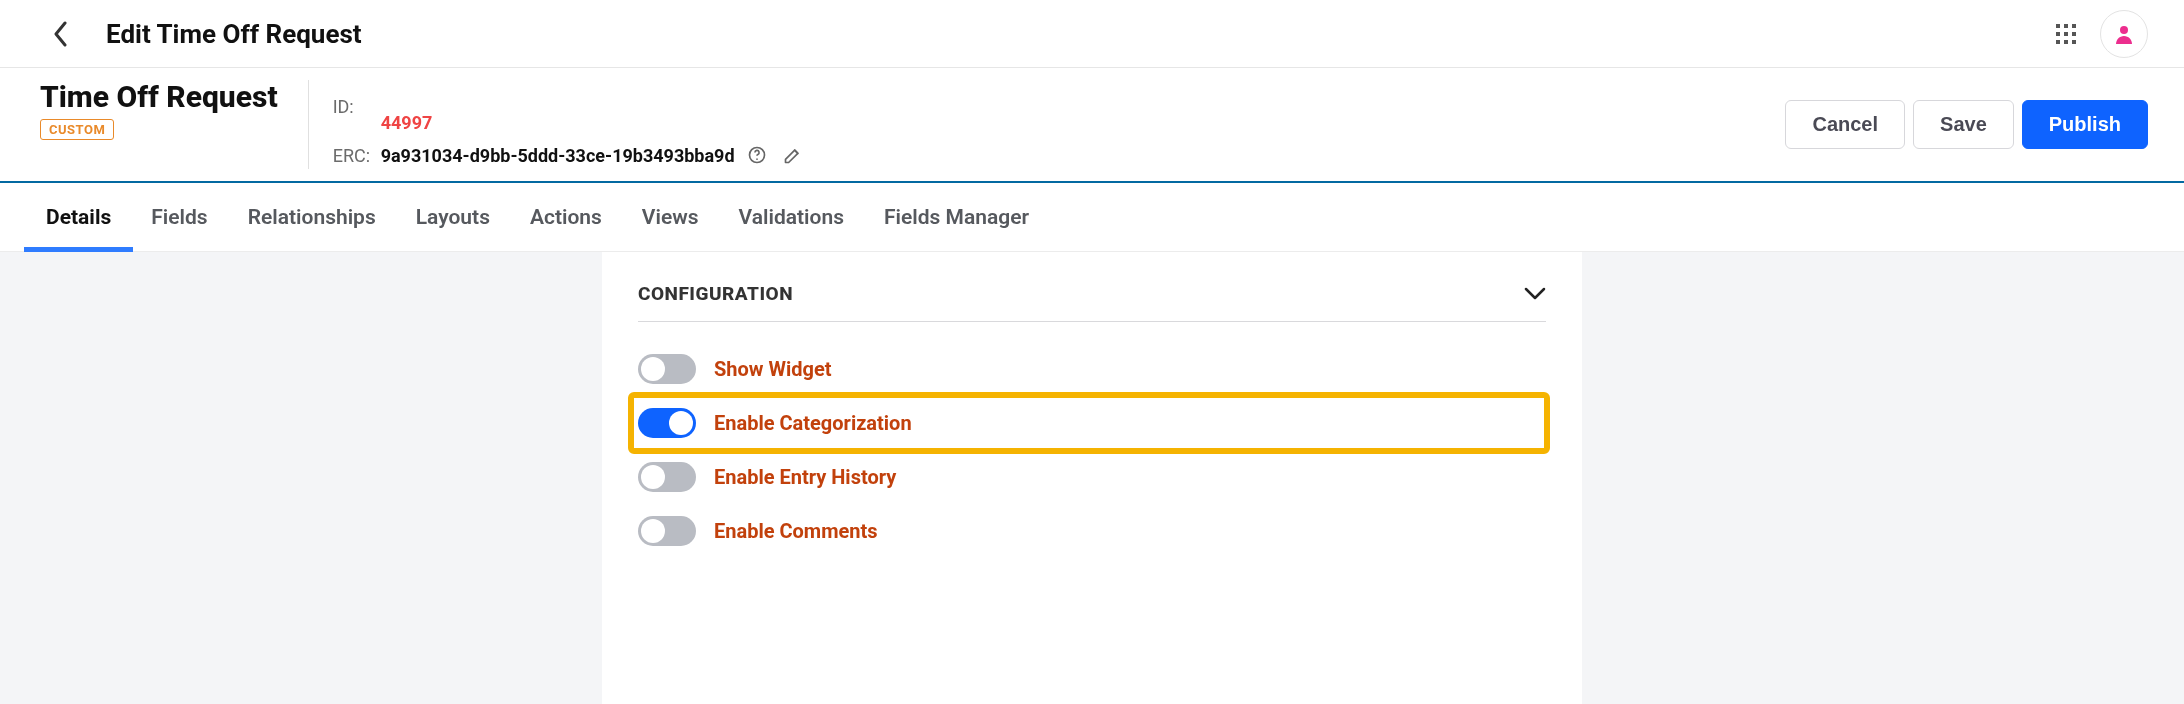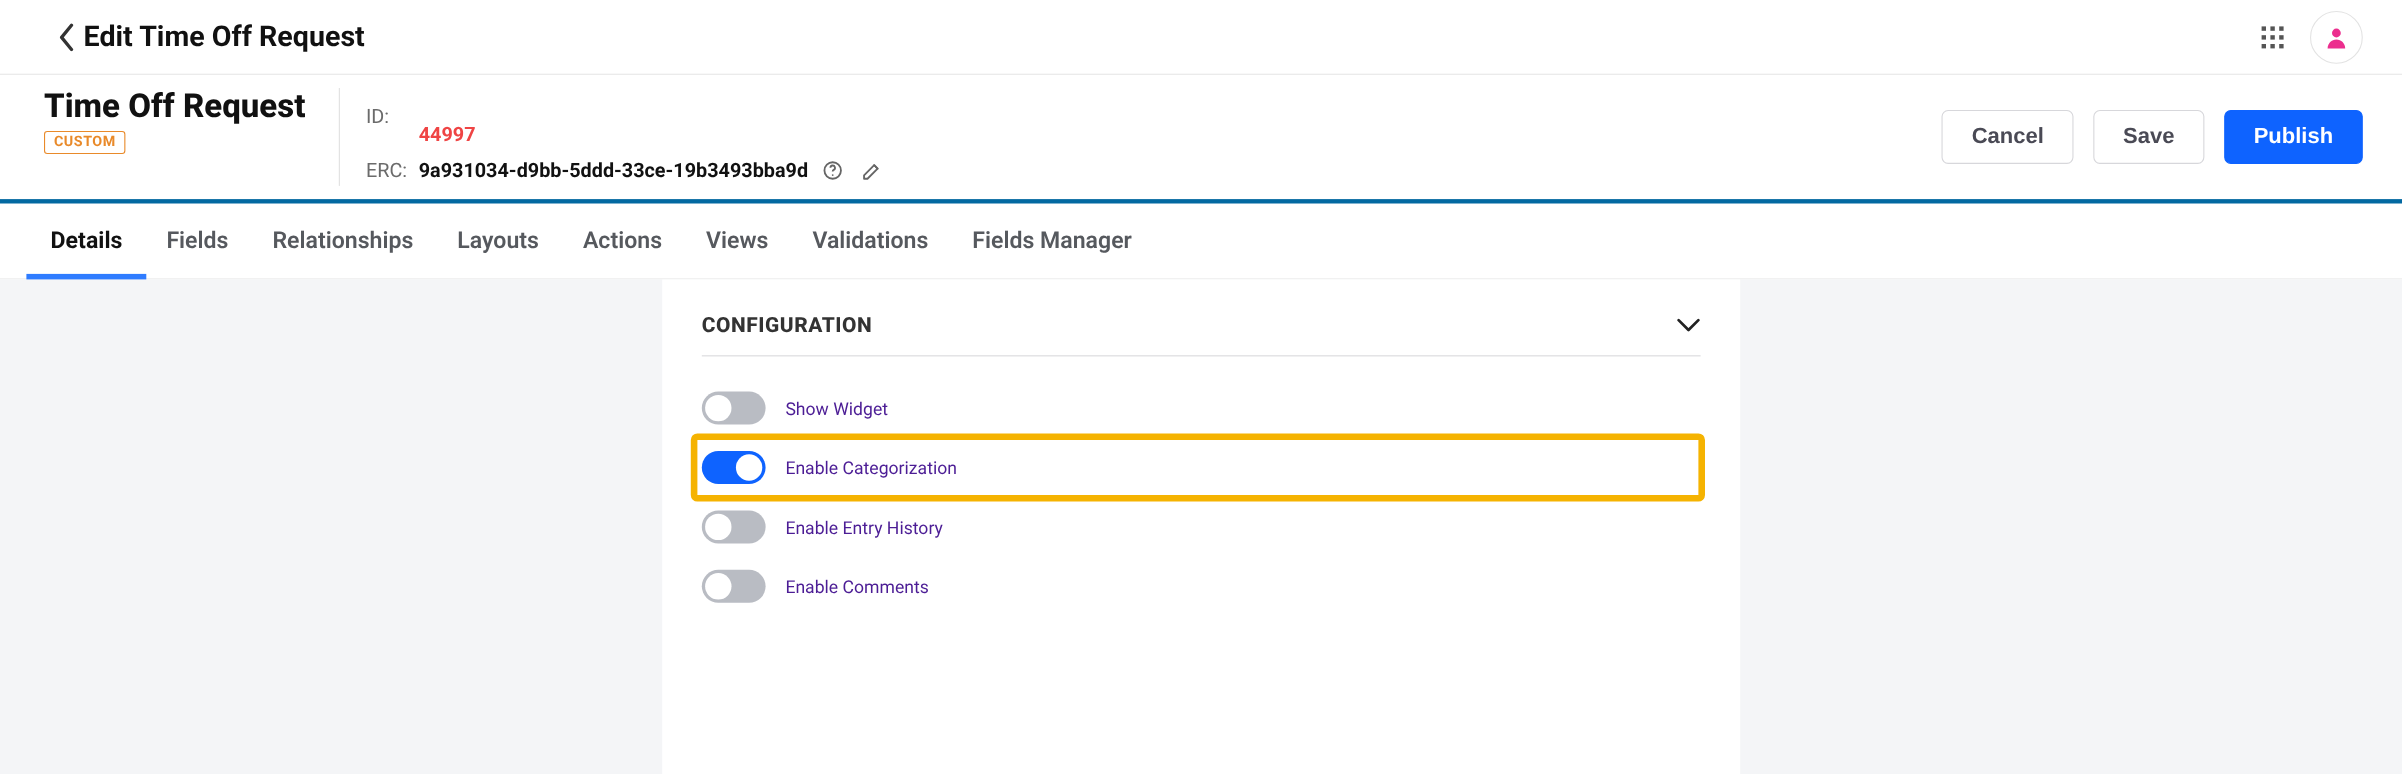--- a/index.html
+++ b/index.html
@@ -14,39 +14,39 @@
 
   
   .topbar {
     display: flex;
     align-items: center;
     justify-content: space-between;
     padding: 0 36px 0 46px;
     height: 68px;
     border-bottom: 1px solid #e6e6e6;
   }
-  .topbar-left { display: flex; align-items: center; }
+  .topbar-left { display: flex; align-items: center; gap: 30px; }
   .back-btn {
     display:flex; align-items:center; justify-content:center;
     width: 30px; height: 30px; color: #333;
   }
   .topbar-title { font-size: 26px; font-weight: 700; color: #111; }
   .topbar-right { display:flex; align-items:center; gap: 16px; }
   .apps-btn { color:#555; display:flex; align-items:center; justify-content:center; width:36px; height:36px; }
   .avatar {
     width: 48px; height: 48px; border-radius: 50%;
     border: 1px solid #e3e3e3; display:flex; align-items:center; justify-content:center;
     color:#ec2e8e;
   }
 
   
   .header {
     display:flex; align-items:center; justify-content:space-between;
     padding: 12px 36px 12px 40px;
-    border-bottom: 4px solid #0369a1;
+    border-bottom: 2px solid #0369a1;
   }
   .header-left { display:flex; align-items:flex-start; gap: 30px; }
   .entity-block { display:flex; flex-direction:column; gap:6px; }
   .entity-name { font-size: 30px; font-weight: 800; color:#111; line-height:1.1; }
   .badge-custom {
     display:inline-block;
     border: 1.5px solid #e98a2a;
     color: #e98a2a;
     font-size: 13px; font-weight:700; letter-spacing: 0.5px;
     padding: 2px 8px; border-radius: 3px;
@@ -58,21 +58,21 @@
     display:flex; flex-direction:column; gap:8px;
     font-size: 18px;
     color:#555;
   }
   .id-row { display:flex; align-items:center; gap:8px; }
   .id-label { color:#6b6b6b; min-width: 40px; }
   .id-value { font-weight: 700; color:#ef4444;margin-top:32px; }
   .erc-row .erc-value { font-weight:700; color:#111; }
   .icon-btn { color:#555; display:flex; align-items:center; justify-content:center; width:28px; height:28px; }
 
-  .header-right { display:flex; gap:18px;align-items:flex-end; }
+  .header-right { display:flex; gap:8px;align-items:flex-end; }
   .btn {
     font-size: 20px; font-weight:600;
     padding: 12px 26px;
     border-radius: 6px;
     border: 1px solid #d7d7db;
     background:#fff; color:#4a4a55;
     cursor:pointer;
   }
   .btn-primary {
     background:#0e63ff; border-color:#0e63ff; color:#fff;
@@ -140,21 +140,21 @@
     background:#b9bcc3; position:relative; cursor:pointer;
   }
   .toggle .knob {
     position:absolute; top:3px; left:3px;
     width:24px; height:24px; border-radius:50%;
     background:#fff;
     transition: left .15s;
   }
   .toggle.on { background:#0e63ff; }
   .toggle.on .knob { left:31px; }
-  .toggle-label { font-size:16px; font-weight:400; color:#4c1d95; }
+  .toggle-label { font-size:20px; font-weight:700; color:#c2410c; }
 
   svg { display:block; }
 </style>
 </head>
 <body>
 
 <div class="topbar">
   <div class="topbar-left">
     <div class="back-btn">
       <svg width="16" height="26" viewBox="0 0 16 26" fill="none">

